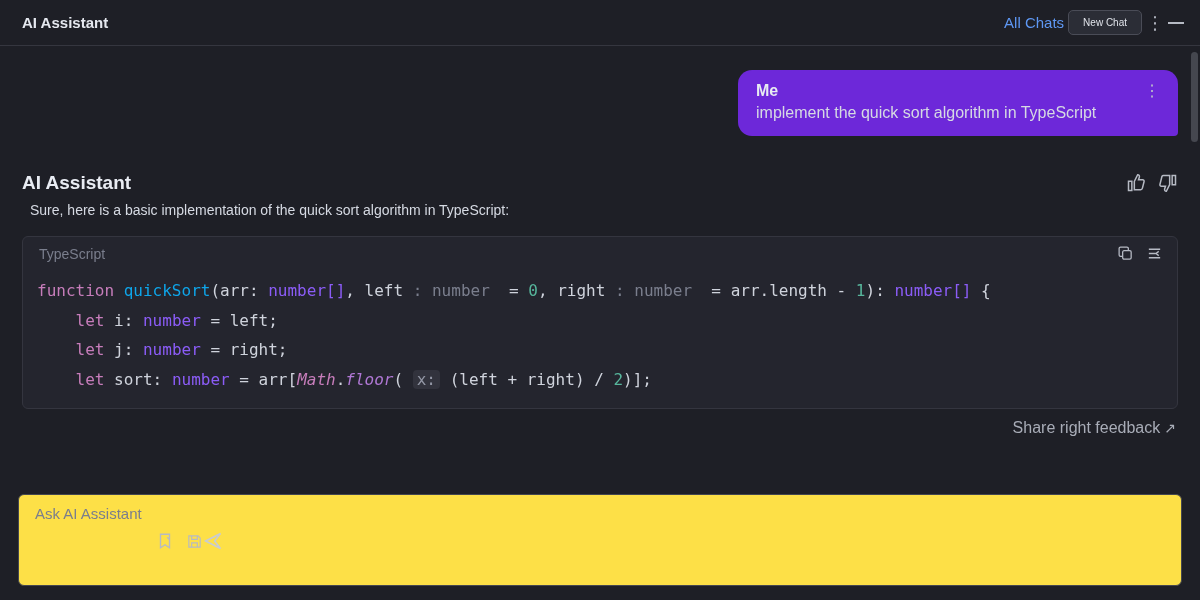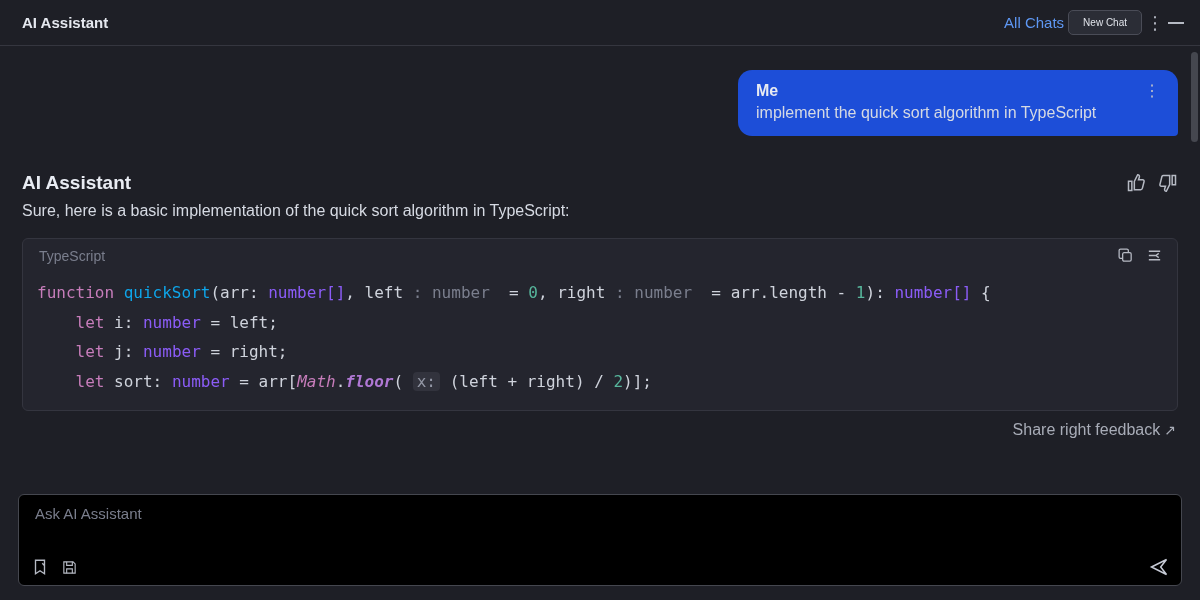--- a/index.html
+++ b/index.html
@@ -63,21 +63,21 @@
     }
     .chat-area {
       flex: 1;
       overflow-y: auto;
       padding: 24px 22px 8px 22px;
       position: relative;
     }
     .user-bubble {
       margin-left: auto;
       max-width: 440px;
-      background: #1d4ed8;
+      background: #6d28d9;
       border-radius: 14px 14px 4px 14px;
       padding: 12px 18px 14px 18px;
       position: relative;
       margin-bottom: 36px;
     }
     .user-bubble-head {
       display: flex;
       justify-content: space-between;
       align-items: center;
       margin-bottom: 4px;
@@ -107,22 +107,23 @@
       font-size: 19px;
       font-weight: 600;
     }
     .feedback-icons {
       display: flex;
       gap: 12px;
       color: #c6cad4;
     }
     .assistant-text {
       color: #d6dae3;
-      font-size: 16px;
+      font-size: 14px;
       margin-bottom: 18px;
+      margin-left: 8px;
     }
     .code-block {
       background: #24252e;
       border: 1px solid #34353f;
       border-radius: 6px;
       overflow: hidden;
     }
     .code-head {
       display: flex;
       justify-content: space-between;
@@ -144,44 +145,43 @@
       white-space: pre;
       color: #cfd3dc;
     }
     .kw { color: #c77dbb; }
     .fn { color: #0ea5e9; }
     .type { color: #8b5cf6; }
     .num { color: #57b69c; }
     .ident { color: #cfd3dc; }
     .hint { color: #7a7e8d; }
     .cls { color: #c77dbb; font-style: italic; }
-    .method { color: #b078d5; font-style: italic; font-weight: bold; }
+    .method { color: #b078d5; font-style: italic; }
     .inlay { background: #32333d; color: #9397a5; padding: 0 4px; border-radius: 4px; font-style: normal;}
     .feedback-link {
       text-align: right;
       color: #a8acb7;
       font-size: 16px;
       margin-top: 10px;
       padding-right: 2px;
     }
     .feedback-link .arrow {
       font-size: 14px;
       margin-left: 4px;
     }
     .input-area {
       margin: 10px 18px 14px 18px;
       border: 1px solid #45474f;
       border-radius: 6px;
-      background: #000000;
+      background: #fde047;
       padding: 10px 12px 8px 12px;
       display: flex;
-      flex-direction: column;
       gap: 14px;
       min-height: 92px;
-      justify-content: space-between;
+      justify-content: flex-start;
     }
     .input-placeholder {
       color: #7a7e8d;
       font-size: 15px;
       padding-left: 4px;
     }
     .input-bottom {
       display: flex;
       justify-content: space-between;
       align-items: center;

